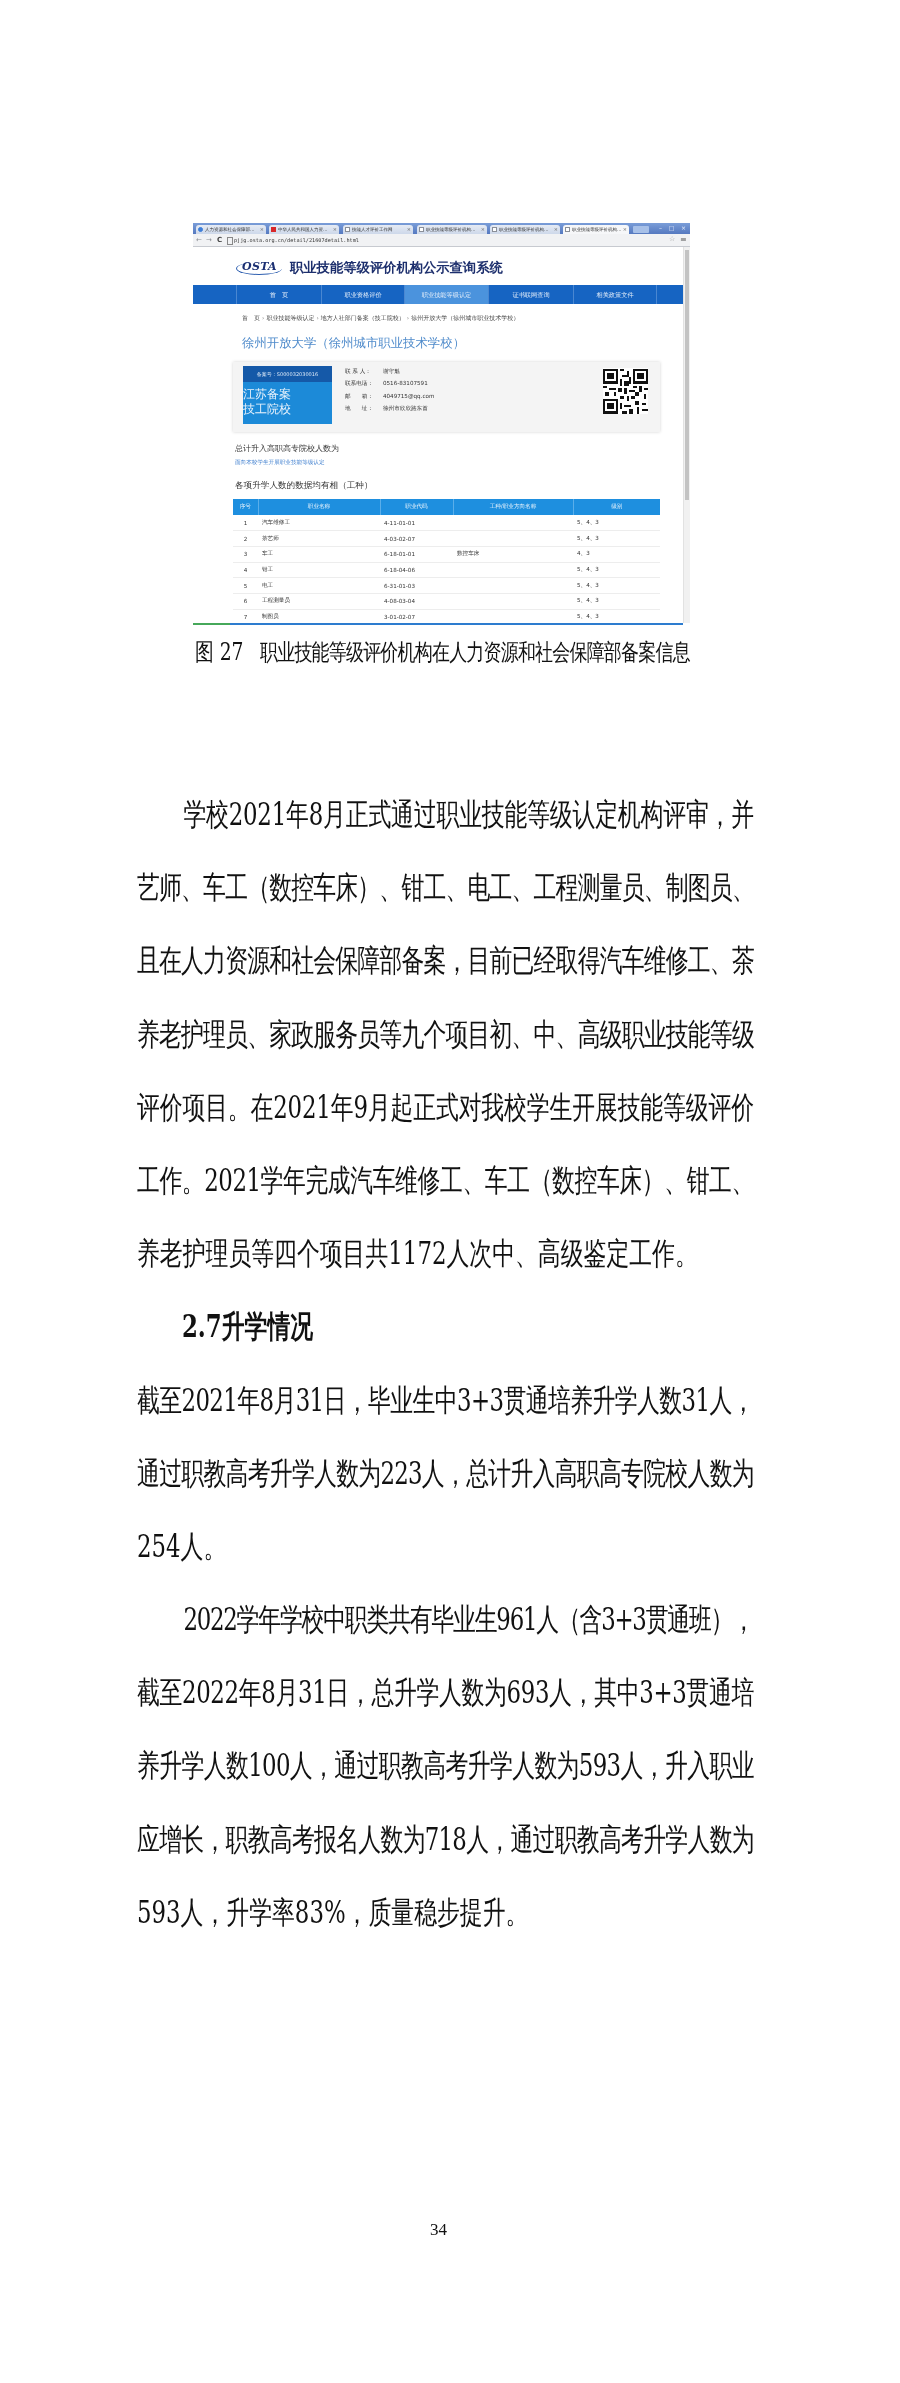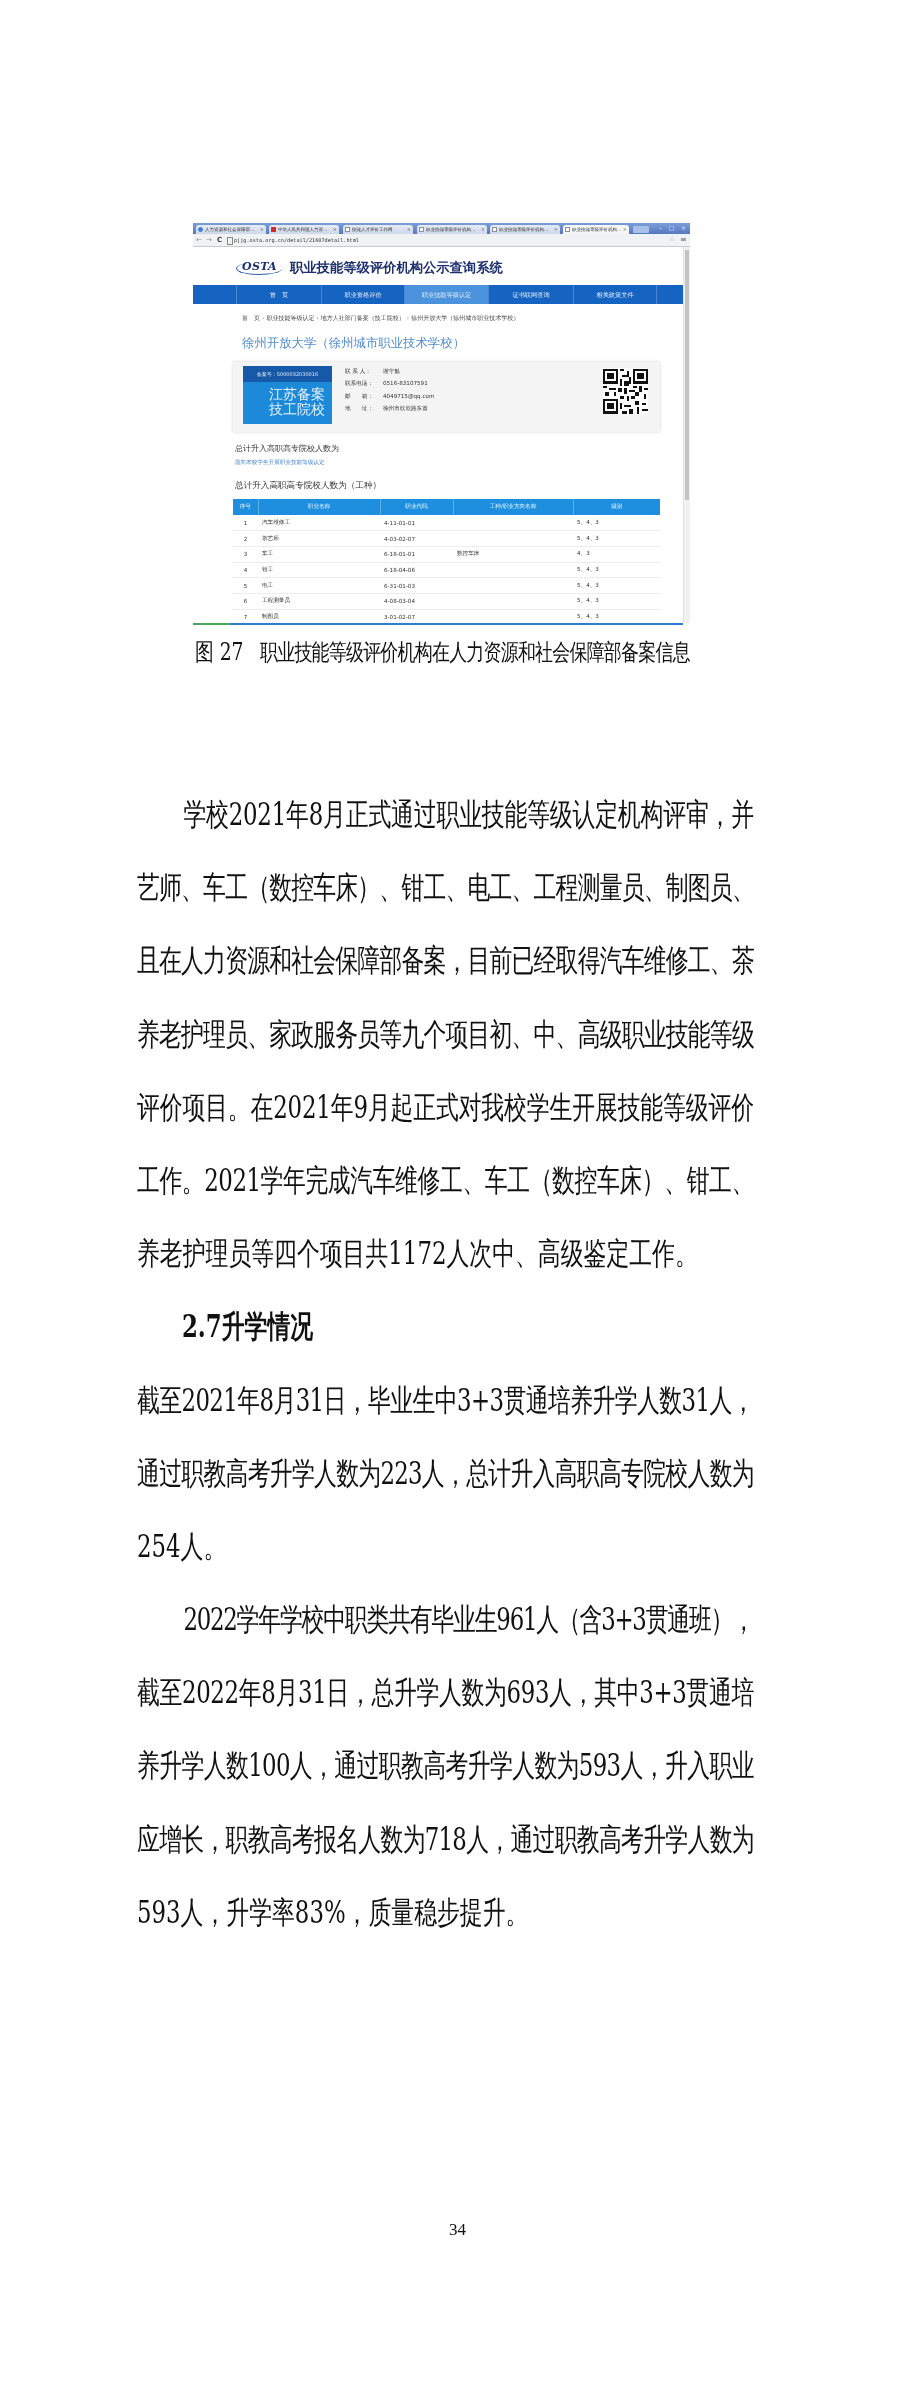--- a/index.html
+++ b/index.html
@@ -59,21 +59,21 @@
             white-space: nowrap; }
   .crumbs .sep { margin: 0 2px; color: #777; }
   .orgname { position: absolute; left: 49px; top: 112px; font-size: 12.4px; line-height: 16px; color: #4f8bcb;
              font-family: "DejaVu Serif", serif; white-space: nowrap; }
 
   .card { position: absolute; left: 40px; top: 139px; width: 427px; height: 70px; background: #f4f4f4;
           box-shadow: 0 0 3px rgba(0,0,0,0.18); }
   .badge { position: absolute; left: 10px; top: 4px; width: 89px; height: 58px; background: #1c8ad8; }
   .badge .rec { position: absolute; left: 0; top: 0; width: 89px; height: 16px; background: #1559a8;
                 font-size: 5px; line-height: 16px; color: #dbe8f7; text-align: center; white-space: nowrap; }
-  .badge .b1, .badge .b2 { position: absolute; left: 0; width: 108px; text-align: center; font-size: 14px;
+  .badge .b1, .badge .b2 { position: absolute; left: 0; width: 108px; font-size: 12px;
                 color: #e8f2fc; font-family: "DejaVu Serif", serif; }
   .badge .b1 { top: 20px; }
   .badge .b2 { top: 35px; }
   .info { position: absolute; left: 112px; top: 3px; }
   .info .row { height: 12.3px; font-size: 5.6px; line-height: 12px; white-space: nowrap; color: #333; }
   .info .lbl { display: inline-block; width: 38px; }
   .qr { position: absolute; left: 370px; top: 6px; width: 45px; height: 46px; background: #fff; }
 
   .sec-h { position: absolute; left: 42px; font-size: 8px; line-height: 11px; color: #333; white-space: nowrap; }
   .sec-link { position: absolute; left: 42px; top: 235px; font-size: 5.6px; line-height: 8px; color: #3f7fcf;
@@ -101,21 +101,21 @@
   
   .body-text { position: absolute; left: 137px; top: 778px; width: 617px; }
   .jl { height: 73.2px; line-height: 73.2px; width: 617px; }
   .jl-inner { display: block; box-sizing: border-box; width: 837px; font-size: 31px; white-space: nowrap;
               transform: scaleX(0.737); transform-origin: left center;
               text-align: justify; text-align-last: justify; }
   .jl.indent .jl-inner { padding-left: 63px; }
   .jl.last .jl-inner { text-align-last: left; }
   .jl.heading .jl-inner { padding-left: 61px; font-weight: bold; text-align-last: left; }
 
-  .pagenum { position: absolute; left: 430px; width: 36px; top: 2219px; text-align: right; font-size: 17px;
+  .pagenum { position: absolute; left: 430px; width: 36px; top: 2219px; text-align: left; font-size: 17px;
              line-height: 22px; font-family: "Liberation Serif", serif; }
 </style>
 </head>
 <body>
 
 <div id="page">
 
   <div class="fig">
 
     <div class="tabbar">
@@ -248,21 +248,21 @@
               <rect x="16" y="18" width="1" height="3"></rect>
             <rect x="18" y="19" width="3" height="1"></rect>
               <rect x="9" y="20" width="2" height="1"></rect>
           </g>
         </svg>
       </div>
     </div>
 
     <div class="sec-h" style="top:220px">总计升入高职高专院校人数为</div>
     <div class="sec-link">面向本校学生开展职业技能等级认定</div>
-    <div class="sec-h" style="top:257px; font-size:8.6px">总计升入高职高专院校人数为（工种）</div>
+    <div class="sec-h" style="top:257px; font-size:8.6px">各项升学人数的数据均有相（工种）</div>
 
     <table class="tbl">
       <colgroup>
           <col style="width:25px">
           <col style="width:122px">
           <col style="width:73px">
           <col style="width:120px">
           <col style="width:87px">
         </colgroup>
       <thead>

